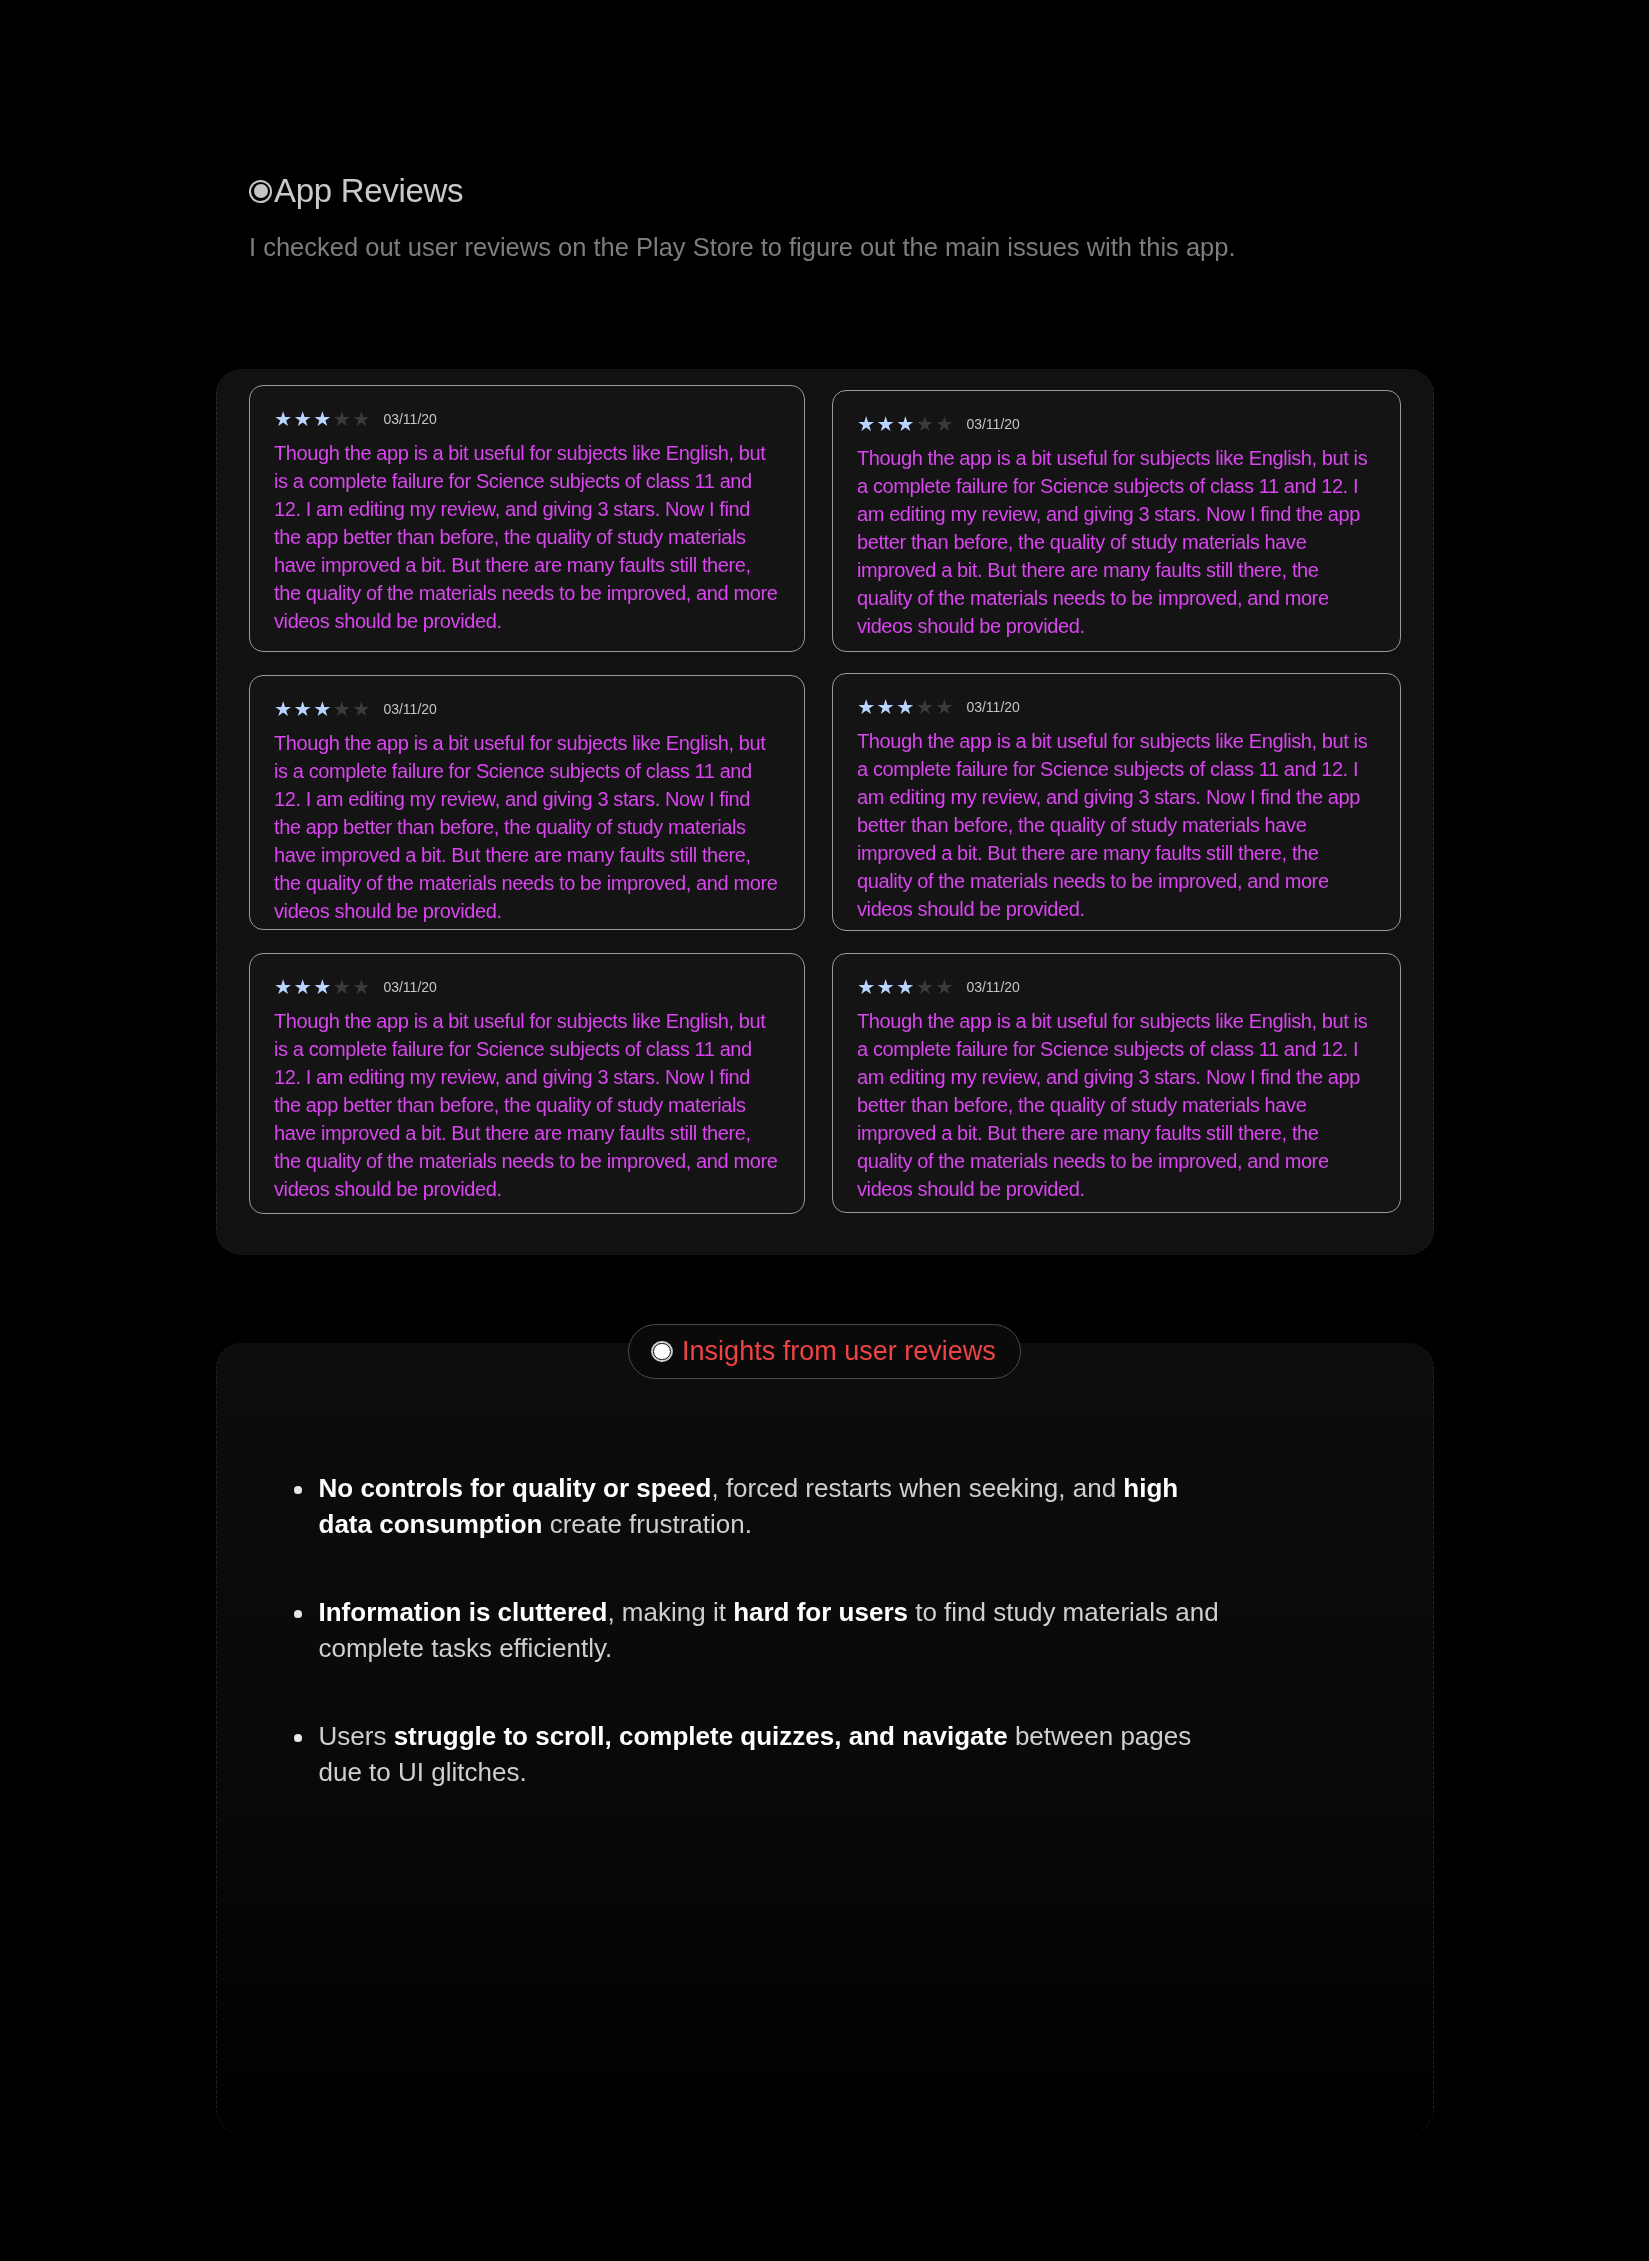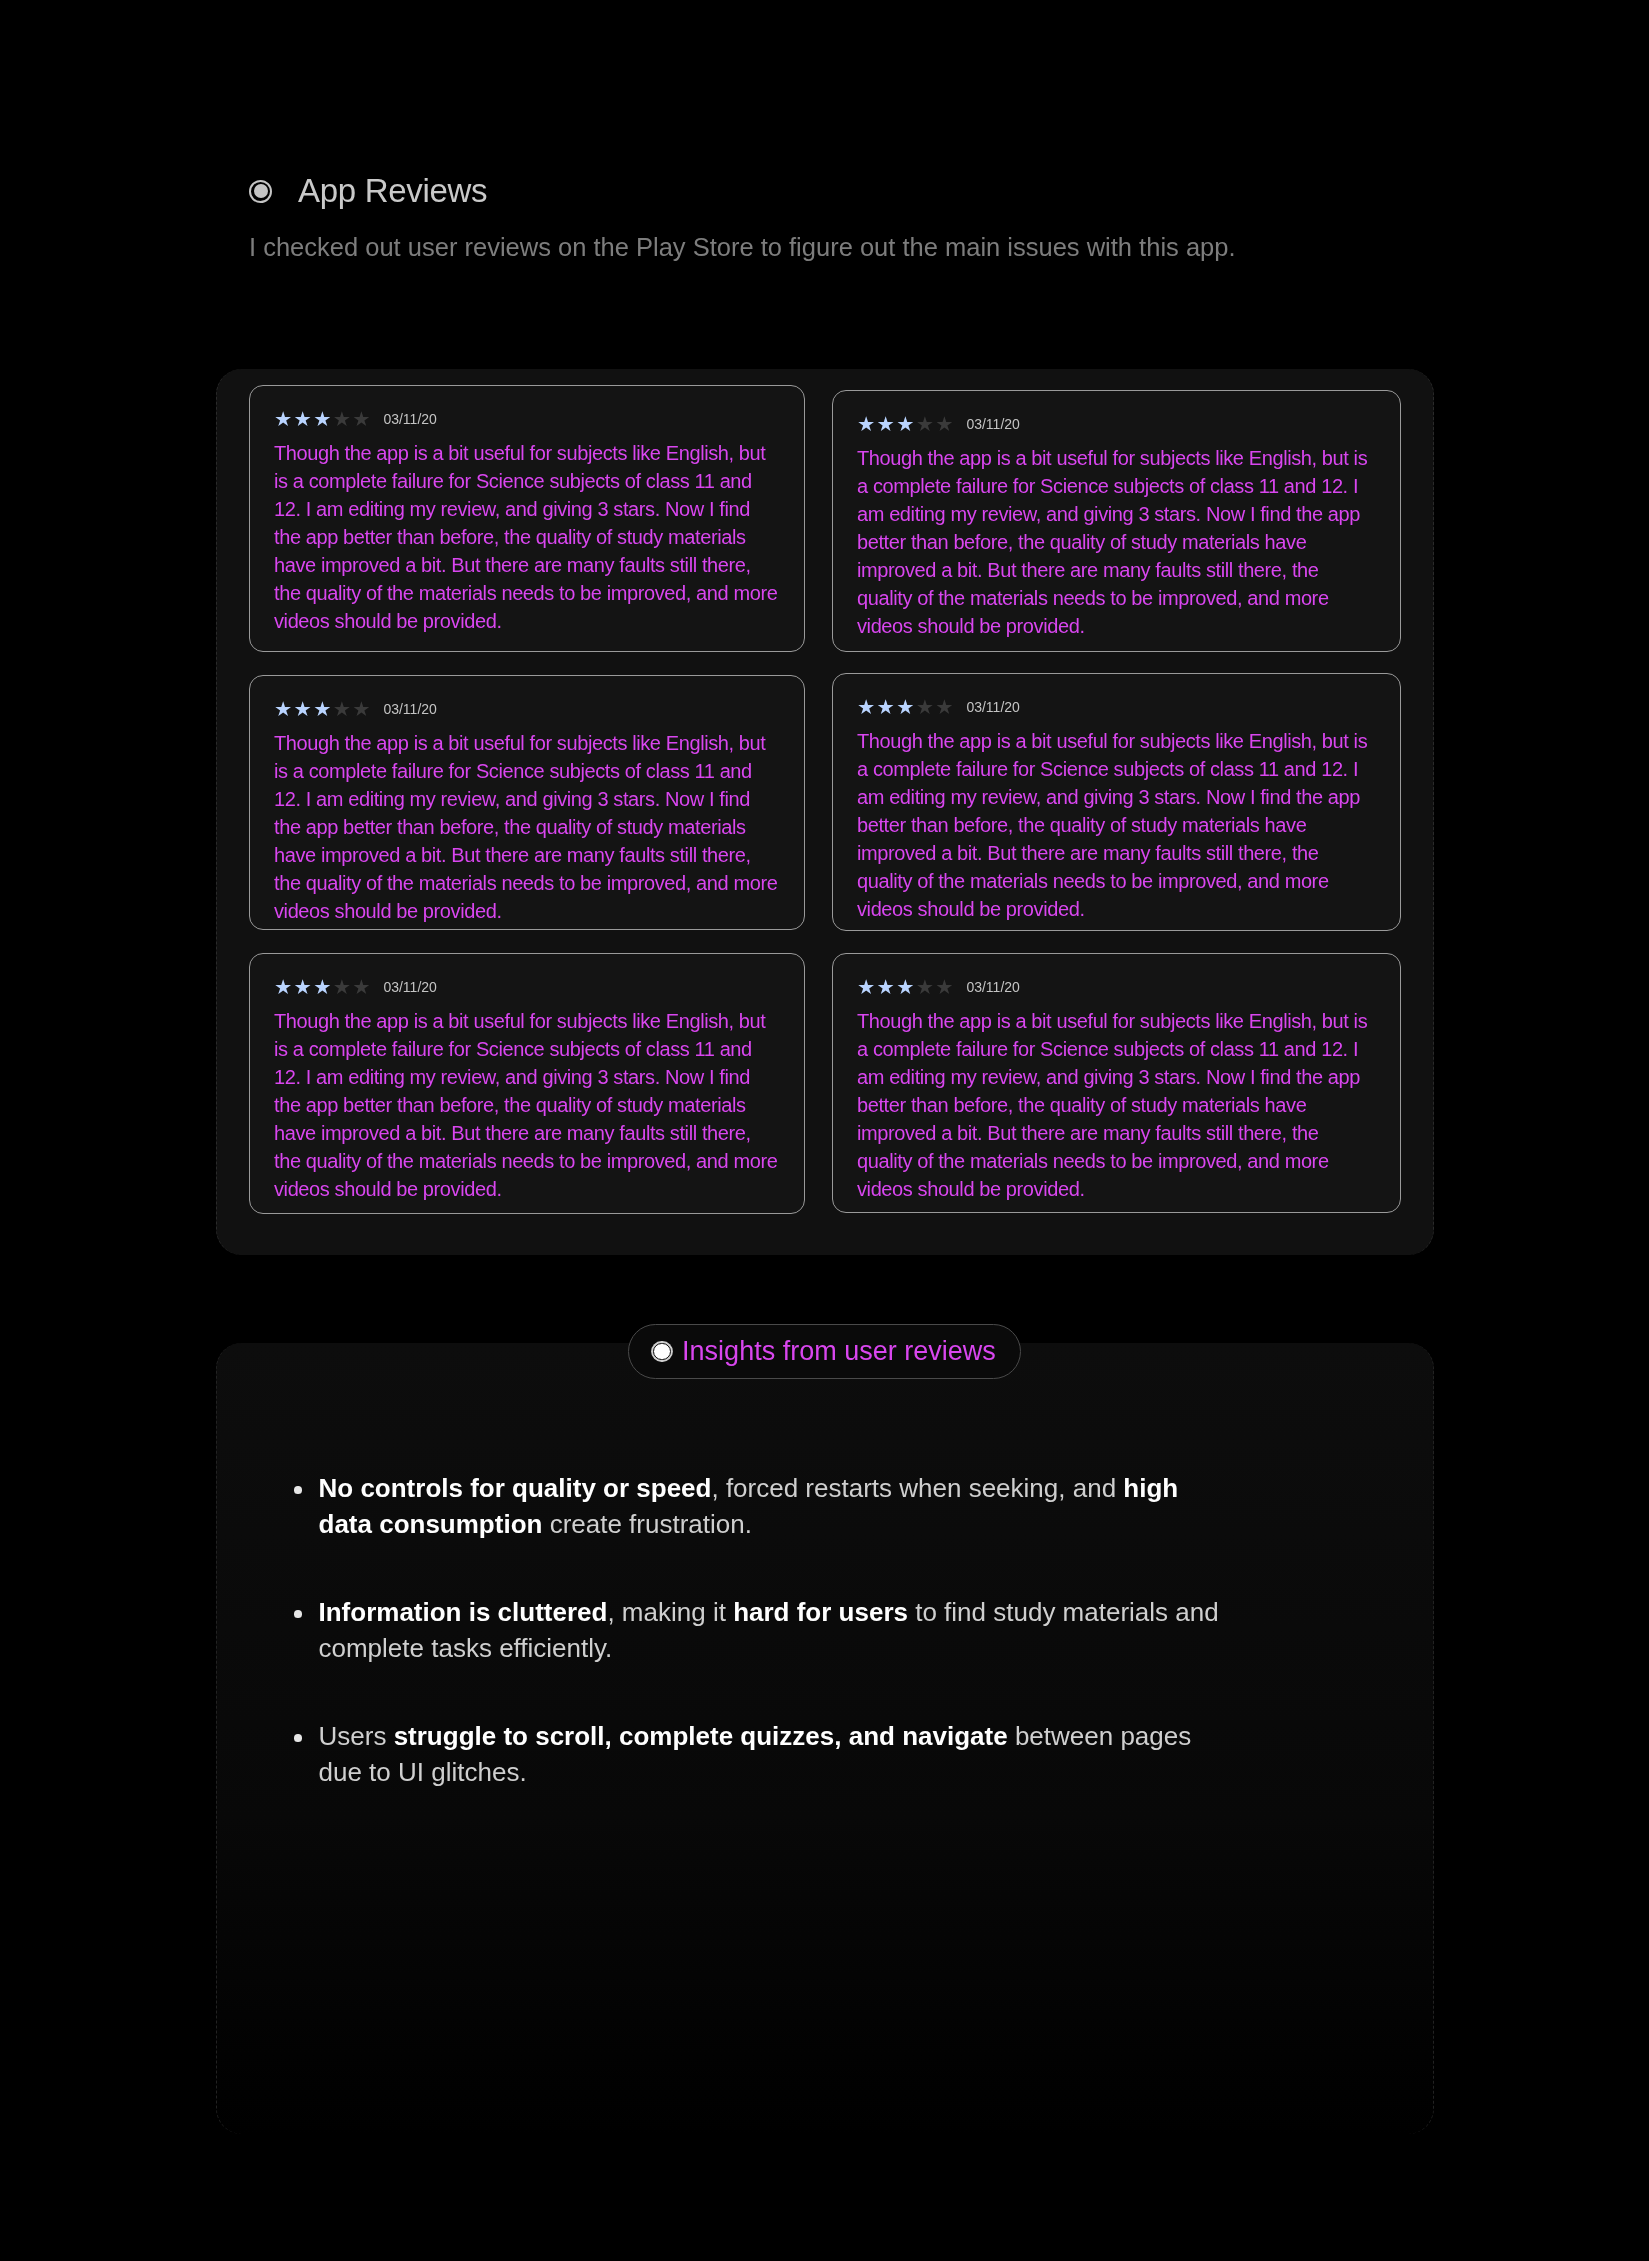--- a/index.html
+++ b/index.html
@@ -6,21 +6,21 @@
   body {
     width: 1649px; height: 2261px;
     background: #000000;
     position: relative;
     overflow: hidden;
     font-family: "Liberation Sans", "DejaVu Sans", sans-serif;
   }
   .header {
     position: absolute; left: 249px; top: 172px;
   }
-  .title-row { display: flex; align-items: center; gap: 26px; }
+  .title-row { display: flex; align-items: center; gap: 2px; }
   .ring-dot {
     width: 23px; height: 23px; border-radius: 50%;
     border: 2.6px solid #c4c4c4; box-sizing: border-box;
     display: flex; align-items: center; justify-content: center;
   }
   .ring-dot::after {
     content: ""; width: 14px; height: 14px; border-radius: 50%;
     background: #c4c4c4;
   }
   .title { color: #c9c9c9; font-size: 33px; font-weight: 400; letter-spacing: -0.3px; }
@@ -69,21 +69,21 @@
     border: 1.3px solid #4a4a4a; border-radius: 27.4px;
     background: #0a0a0a;
     box-sizing: border-box;
     display: flex; align-items: center; justify-content: center; gap: 11.5px;
   }
   .pill-dot {
     width: 15.3px; height: 15.3px; border-radius: 50%;
     background: #ffffff; border: 1.9px solid #0a0a0a;
     box-shadow: 0 0 0 1.9px #d0d0d0;
   }
-  .pill-label { color: #d946ef; font-size: 27px; }
+  .pill-label { color: #ef4444; font-size: 27px; }
 
   .insights-list {
     position: absolute; left: 293px; top: 1470px;
     width: 931px;
     margin: 0; padding: 0; list-style: none;
   }
   .insight {
     position: relative; padding-left: 25.5px;
     font-size: 26px; line-height: 36px;
     color: #cfcfcf;

